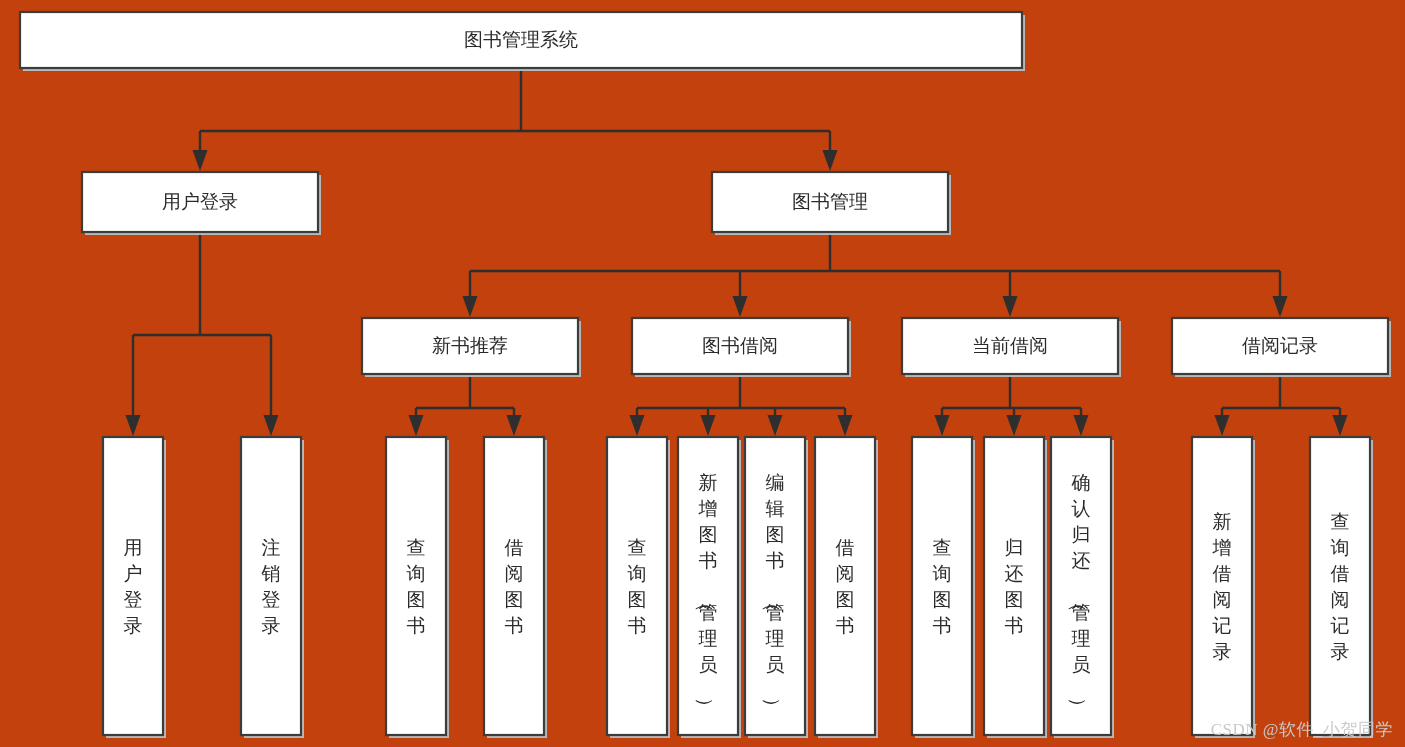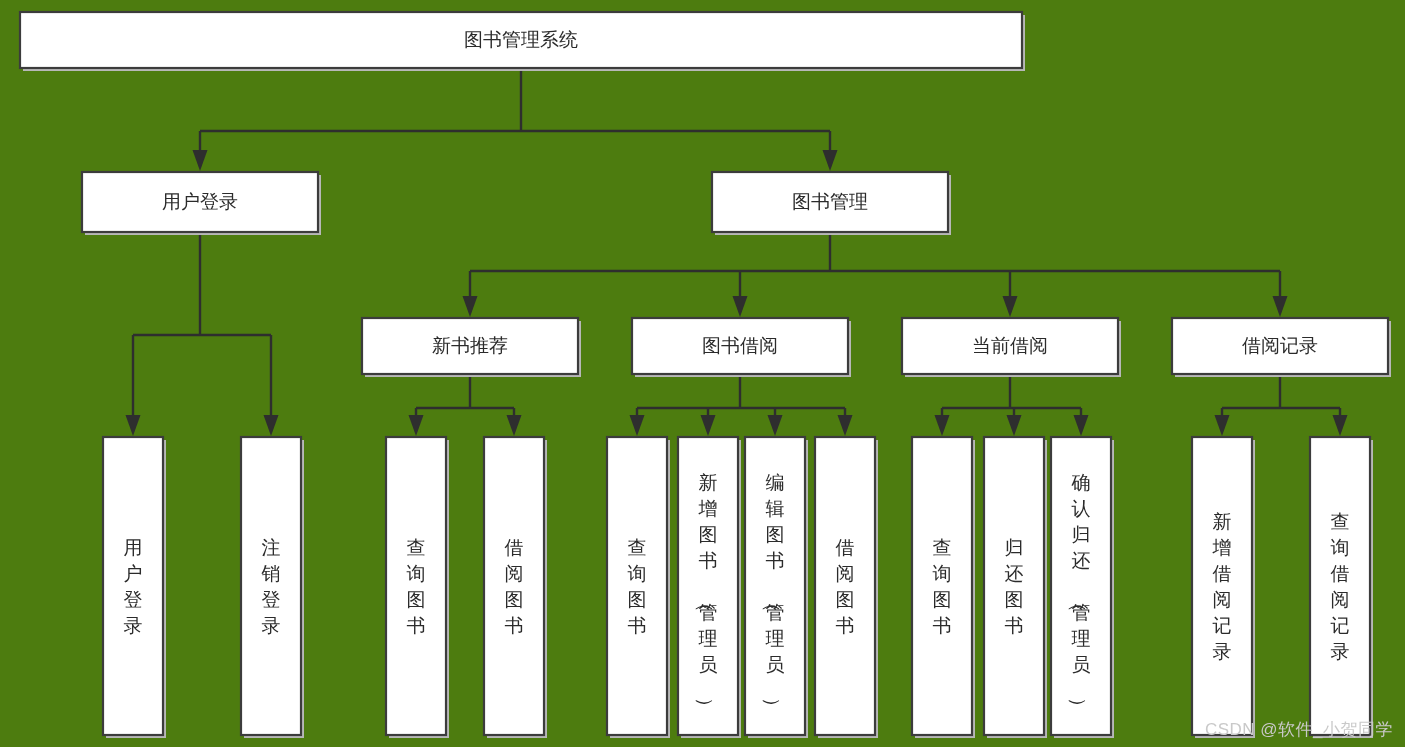--- a/index.html
+++ b/index.html
@@ -10,21 +10,21 @@
   body {
     width: 1405px;
     height: 747px;
     overflow: hidden;
     font-family: "Liberation Sans", "DejaVu Sans", sans-serif;
   }
   #diagram-root {
     position: relative;
     width: 1405px;
     height: 747px;
-    background: #4d7c0f;
+    background: #c2410c;
   }
   svg#flowchart {
     position: absolute;
     left: 0;
     top: 0;
     width: 1405px;
     height: 747px;
     display: block;
   }
   .node-rect {
@@ -56,21 +56,21 @@
   .node-label-v {
     font-family: "Liberation Sans", "DejaVu Sans", sans-serif;
     font-size: 19px;
     fill: #2b2b2b;
     text-anchor: middle;
   }
   .watermark {
     position: absolute;
     right: 12px;
     bottom: 6px;
-    font-family: Liberation Sans, sans-serif;
+    font-family: Liberation Serif, serif;
     font-size: 17px;
     color: #c9c9c9;
     letter-spacing: 0.5px;
     white-space: nowrap;
     pointer-events: none;
   }
 </style>
 </head>
 <body>
 

